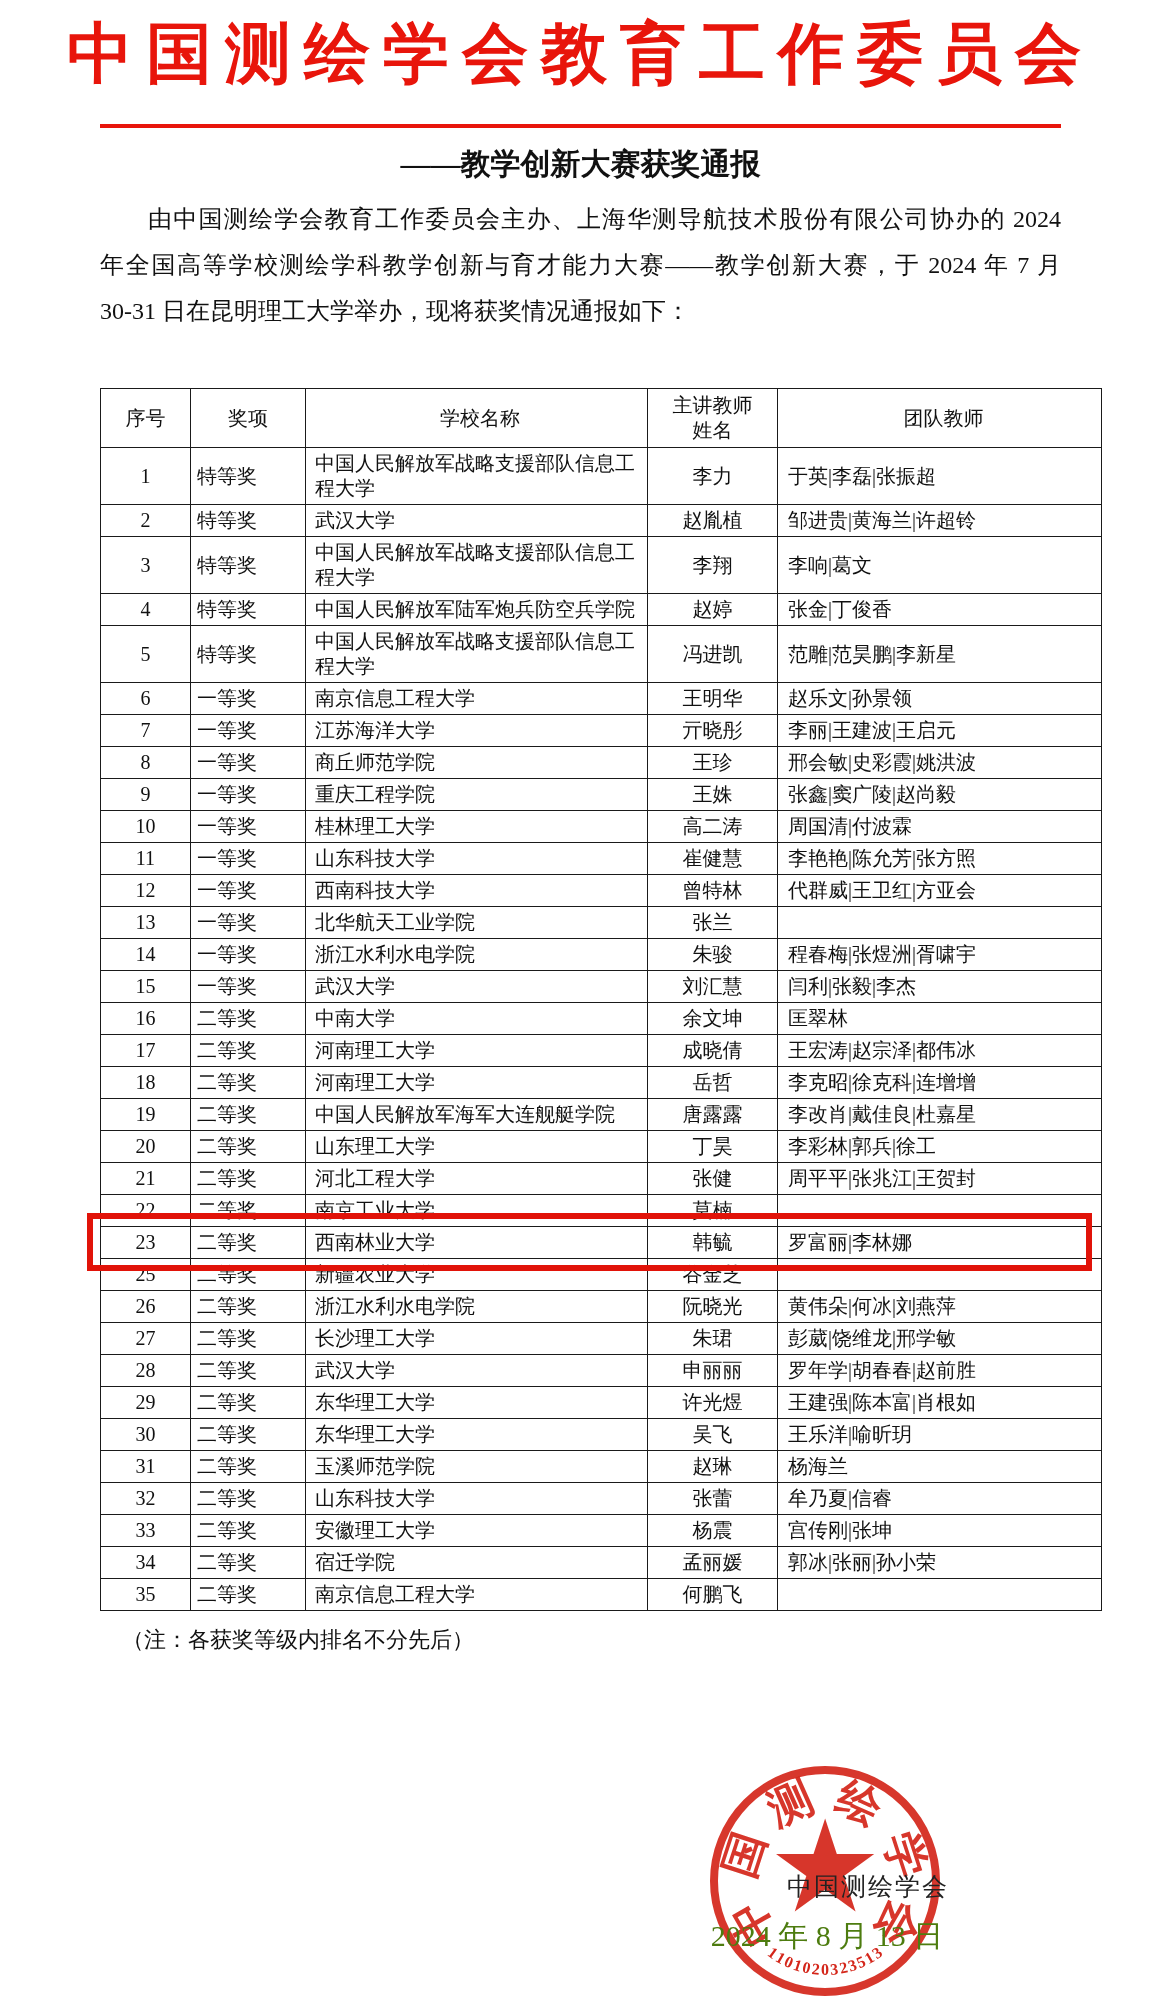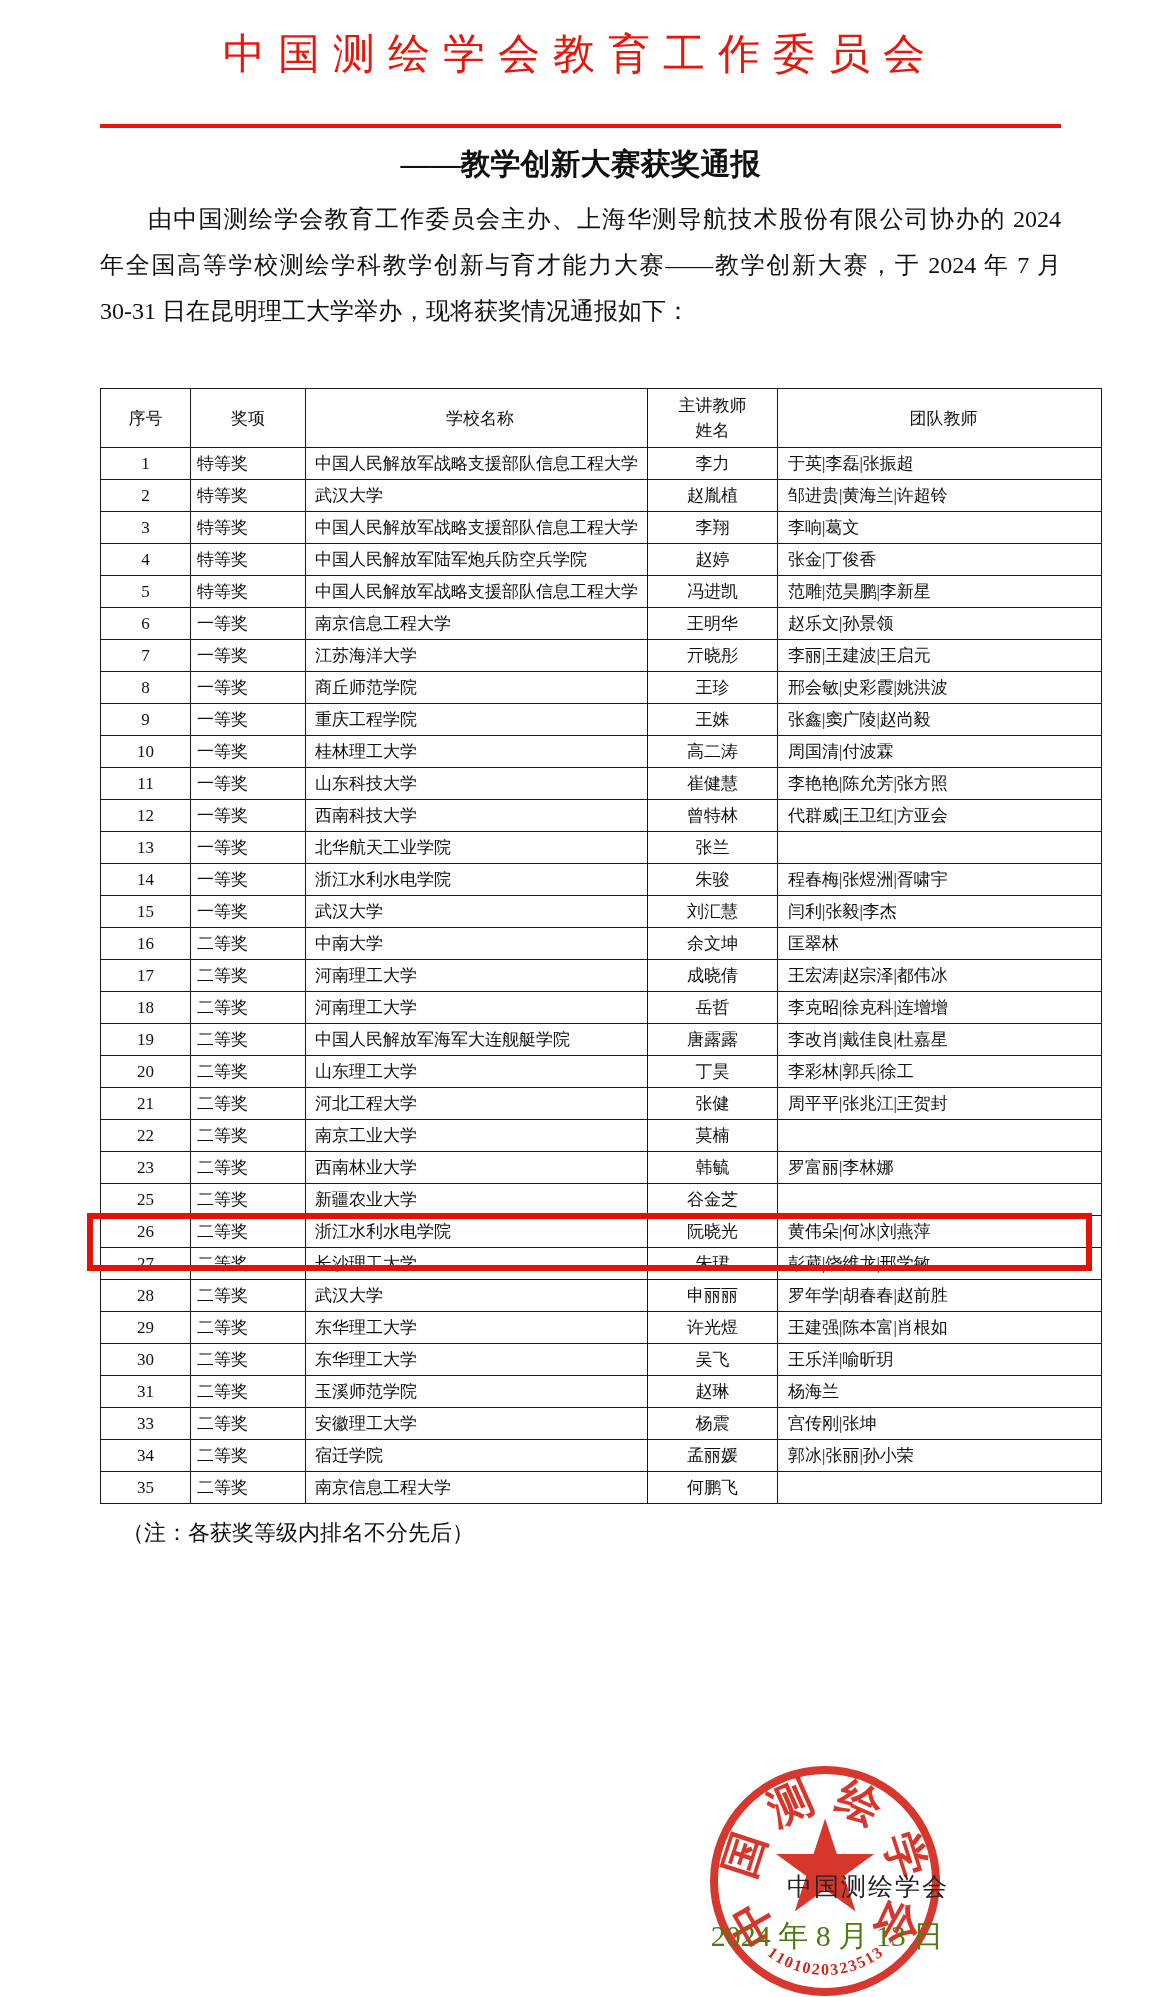--- a/index.html
+++ b/index.html
@@ -5,34 +5,34 @@
   html,body{margin:0;padding:0;}
   body{
     width:1161px;height:1997px;background:#ffffff;
     font-family:"Liberation Serif","DejaVu Serif",serif;
     color:#111;overflow:hidden;
   }
   .page{position:relative;width:1161px;height:1997px;overflow:hidden;}
 
   .org-title{
     margin-top:8px;text-align:center;
-    font-size:42px;font-weight:normal;letter-spacing:13px;
+    font-size:66px;font-weight:bold;letter-spacing:13px;
     color:#e8150b;line-height:92px;white-space:nowrap;
   }
   .red-divider{margin:24px auto 0 auto;width:961px;height:4px;background:#e8150b;}
 
   .doc-title{margin-top:12px;text-align:center;font-size:30px;font-weight:bold;line-height:48px;}
 
   .intro{margin:8px auto 0 auto;width:961px;font-size:24px;line-height:46px;}
   .intro .line{text-align:justify;text-align-last:justify;}
   .intro .line.first{text-indent:2em;}
   .intro .line.last{text-align:left;text-align-last:left;}
 
   .table-wrap{position:relative;margin:54px auto 0 auto;width:961px;}
-  table.award{border-collapse:collapse;width:961px;table-layout:fixed;font-size:17px;padding-left:8px;}
+  table.award{border-collapse:collapse;width:961px;table-layout:fixed;font-size:20px;padding-left:8px;}
   table.award th,table.award td{
     border:1.8px solid #1a1a1a;line-height:25px;padding:3px 6px;
     overflow:hidden;word-break:break-all;
   }
   table.award th{font-weight:normal;text-align:center;padding:4px 2px;}
   .col-no{width:85px;text-align:center;}
   .col-award{width:110px;}
   .col-school{width:330px;text-align:left;padding-left:9px !important;}
   .col-teacher{width:125px;text-align:center;}
   .col-team{width:311px;text-align:left;padding-left:10px !important;}
@@ -308,20 +308,27 @@
             <td class="col-school">东华理工大学</td>
             <td class="col-teacher">吴飞</td>
             <td class="col-team">王乐洋|喻昕玥</td>
           </tr>
           <tr>
             <td class="col-no">31</td>
             <td class="col-award">二等奖</td>
             <td class="col-school">玉溪师范学院</td>
             <td class="col-teacher">赵琳</td>
             <td class="col-team">杨海兰</td>
+          </tr>
+          <tr>
+            <td class="col-no">32</td>
+            <td class="col-award">二等奖</td>
+            <td class="col-school">山东科技大学</td>
+            <td class="col-teacher">张蕾</td>
+            <td class="col-team">牟乃夏|信睿</td>
           </tr>
           <tr>
             <td class="col-no">33</td>
             <td class="col-award">二等奖</td>
             <td class="col-school">安徽理工大学</td>
             <td class="col-teacher">杨震</td>
             <td class="col-team">宫传刚|张坤</td>
           </tr>
           <tr>
             <td class="col-no">34</td>

